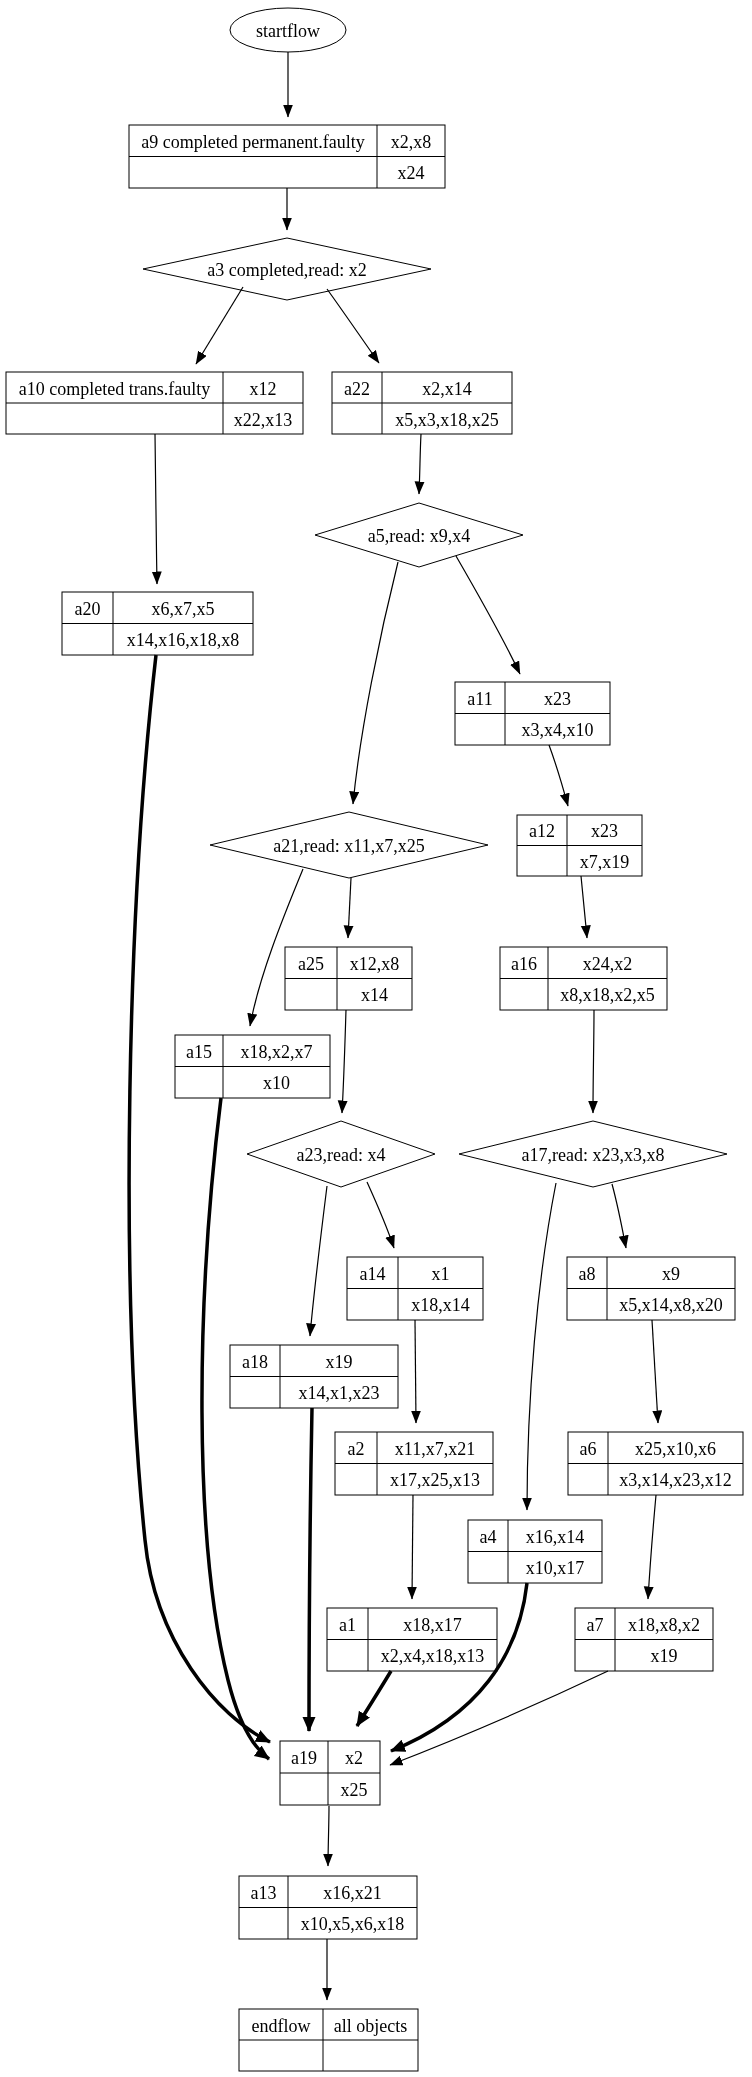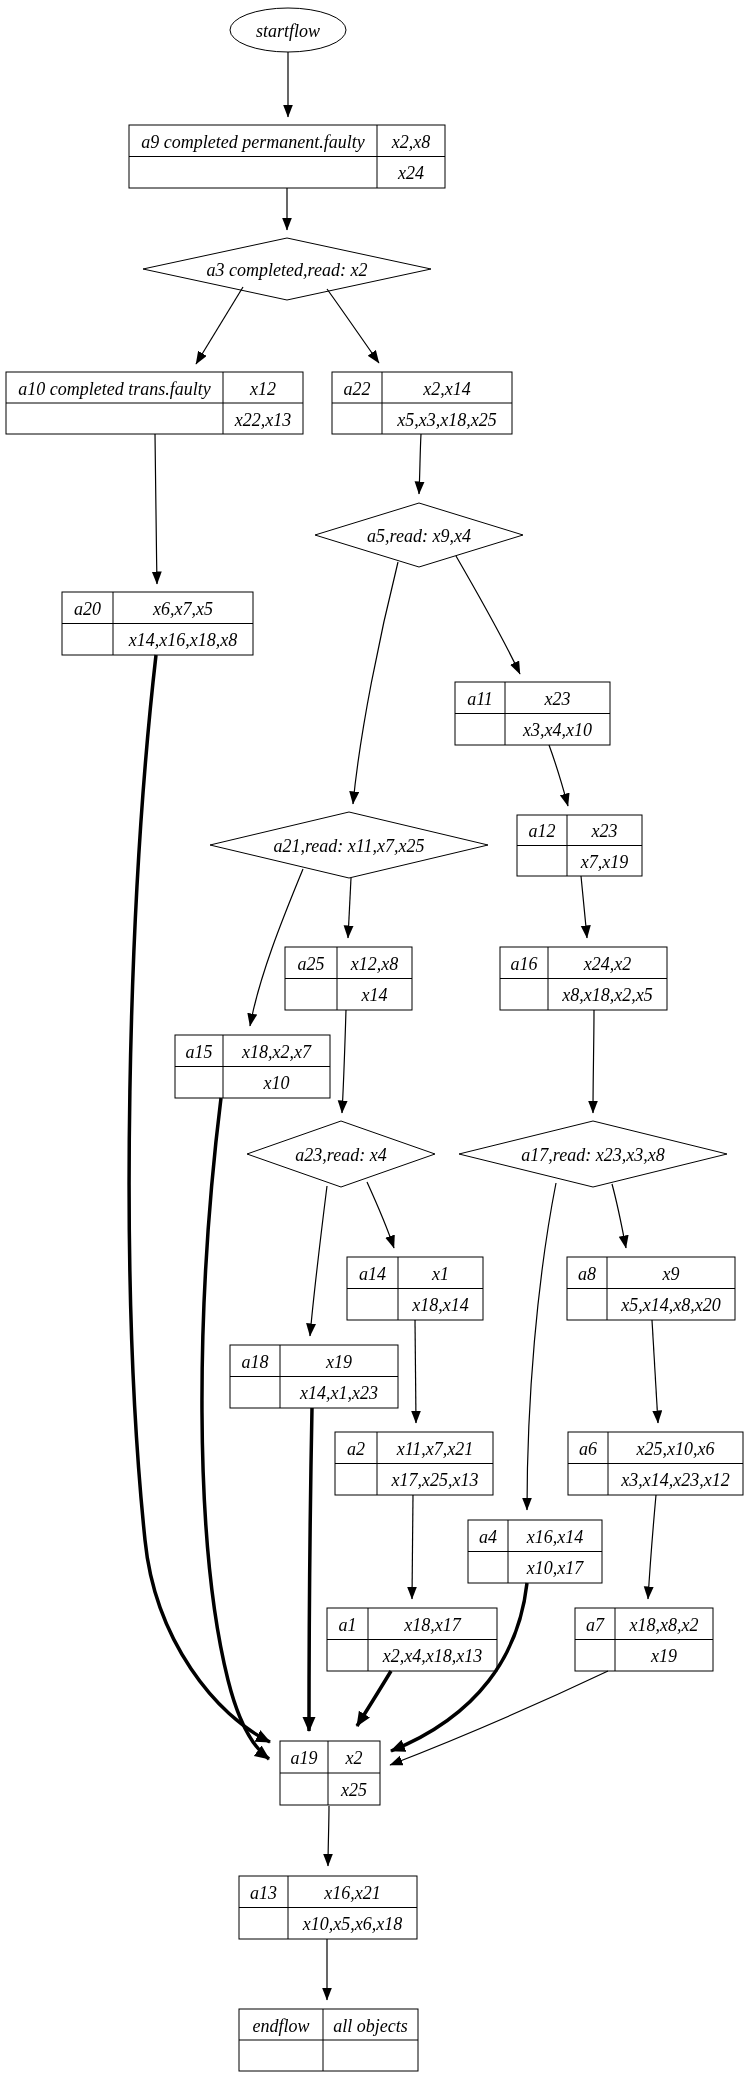--- a/index.html
+++ b/index.html
@@ -1,16 +1,16 @@
 <!DOCTYPE html>
 <html><head>
 <meta charset="utf-8">
 <style>
   html,body{margin:0;padding:0;background:#ffffff;}
-  .canvas{position:relative;width:752px;height:2077px;background:#ffffff;font-style:italic;}
+  .canvas{position:relative;width:752px;height:2077px;background:#ffffff;}
   svg{display:block;}
   svg text{
     font-family:"Liberation Serif","DejaVu Serif",serif;
     font-size:18px;
     fill:#000000;
   }
   .shape{fill:none;stroke:#000000;stroke-width:1px;}
   .edge{fill:none;stroke:#000000;}
 </style>
 </head>

